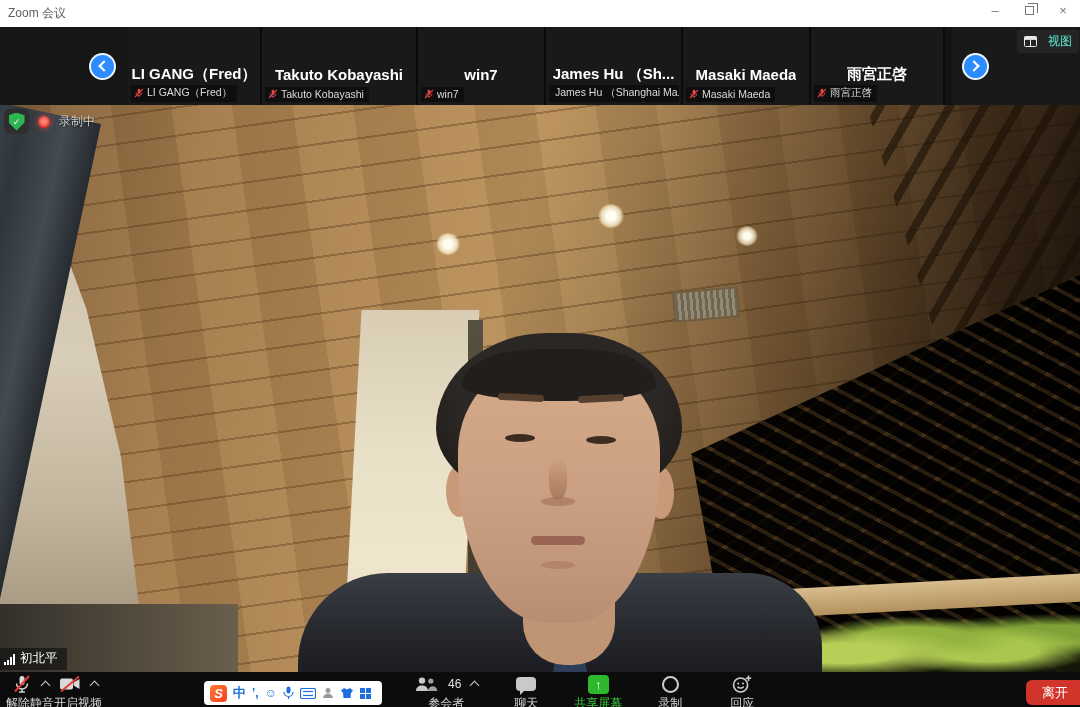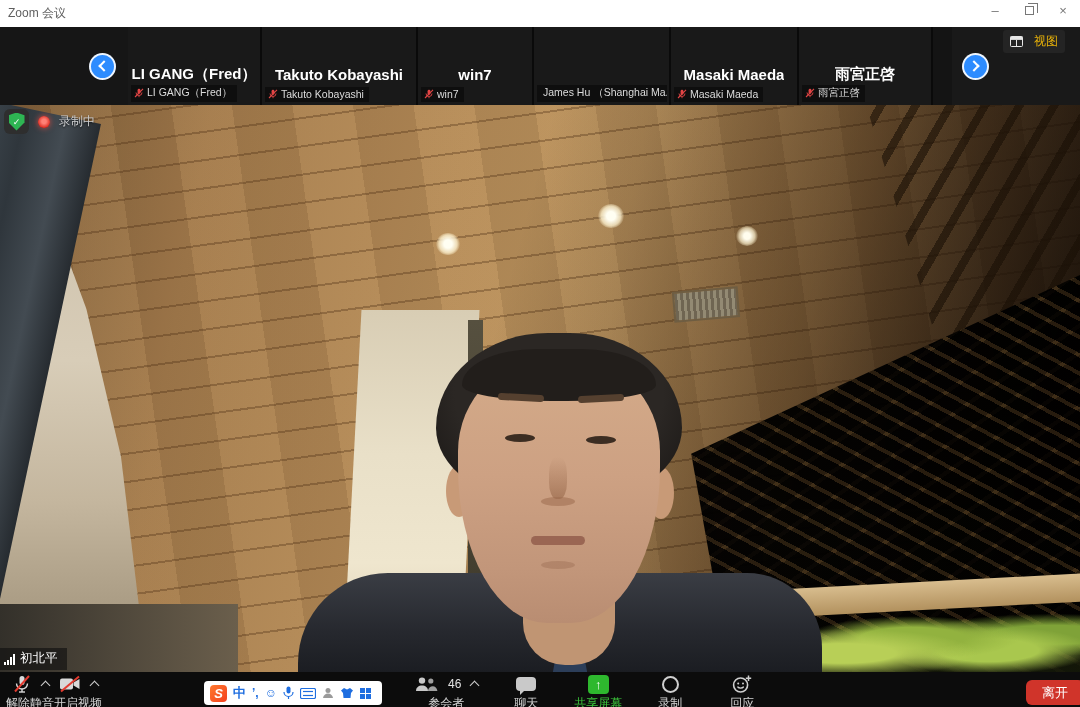--- a/index.html
+++ b/index.html
@@ -26,22 +26,22 @@
   .chev { width:8px; height:8px; border-left:2.5px solid #fff; border-bottom:2.5px solid #fff; }
   .chev.l { transform:rotate(45deg); margin-left:3px; }
   .chev.r { transform:rotate(-135deg); margin-right:3px; }
   .tiles { position:absolute; left:128px; top:0; height:100%; display:flex; }
   .tile { position:relative; height:100%; background:#191919; border-right:2px solid #0a0a0a;
           display:flex; align-items:center; justify-content:center; }
   .tile-name { color:#ffffff; font-weight:bold; font-size:15px; padding-top:16px; white-space:nowrap; overflow:hidden; }
   .tile-tag { position:absolute; left:3px; bottom:3px; background:rgba(10,10,10,.72); color:#dcdcdc;
           font-size:10.5px; padding:1px 5px 2px 3px; display:flex; align-items:center; gap:3px; white-space:nowrap;
           max-width:96%; overflow:hidden; }
-  .view-btn { position:absolute; top:3px; right:15px; background:#242424; border-radius:3px; padding:3px 7px;
-          display:flex; align-items:center; gap:11px; color:#eab308; font-size:12px; cursor:pointer; }
+  .view-btn { position:absolute; top:3px; right:1px; background:#242424; border-radius:3px; padding:3px 7px;
+          display:flex; align-items:center; gap:11px; color:#5eead4; font-size:12px; cursor:pointer; }
 
   
   .video { position:relative; width:1080px; height:567px; overflow:hidden; background:#6b4f30; }
   .layer { position:absolute; }
   .wood { inset:0;
     background:
       repeating-linear-gradient(172deg, rgba(70,40,15,0) 0 26px, rgba(70,40,15,.32) 26px 28px),
       repeating-linear-gradient(262deg, rgba(255,230,180,.05) 0 60px, rgba(0,0,0,.06) 60px 120px),
       linear-gradient(100deg,#7c5c38 0%,#a37a4b 18%,#b68c58 40%,#bd945e 55%,#a87e4c 72%,#7a5835 88%,#55381f 100%); }
   .shadow-right { inset:0;
@@ -204,33 +204,34 @@
       <span class="tile-tag">
         <svg class="mini-mic" width="10" height="10" viewBox="0 0 10 10">
             <rect x="3.6" y="0.8" width="2.8" height="5" rx="1.4" fill="#e24545"></rect>
             <path d="M2 4.5a3 3 0 0 0 6 0" stroke="#e24545" fill="none" stroke-width="0.9"></path>
             <line x1="5" y1="7.5" x2="5" y2="9.2" stroke="#e24545" stroke-width="0.9"></line>
             <line x1="1" y1="9" x2="9" y2="0.8" stroke="#e24545" stroke-width="1.1"></line>
           </svg>
         <span>Takuto Kobayashi</span>
       </span>
     </div>
-    <div class="tile" style="width:116px">
+    <div class="tile" style="width:128px">
       <span class="tile-name">win7</span>
       <span class="tile-tag">
         <svg class="mini-mic" width="10" height="10" viewBox="0 0 10 10">
             <rect x="3.6" y="0.8" width="2.8" height="5" rx="1.4" fill="#e24545"></rect>
             <path d="M2 4.5a3 3 0 0 0 6 0" stroke="#e24545" fill="none" stroke-width="0.9"></path>
             <line x1="5" y1="7.5" x2="5" y2="9.2" stroke="#e24545" stroke-width="0.9"></line>
             <line x1="1" y1="9" x2="9" y2="0.8" stroke="#e24545" stroke-width="1.1"></line>
           </svg>
         <span>win7</span>
       </span>
     </div>
     <div class="tile" style="width:137px">
+      <span class="tile-name">James Hu （Sh...</span>
       <span class="tile-tag">
         <svg class="mini-mic" width="10" height="10" viewBox="0 0 10 10">
             <rect x="3.6" y="0.8" width="2.8" height="5" rx="1.4" fill="#e24545"></rect>
             <path d="M2 4.5a3 3 0 0 0 6 0" stroke="#e24545" fill="none" stroke-width="0.9"></path>
             <line x1="5" y1="7.5" x2="5" y2="9.2" stroke="#e24545" stroke-width="0.9"></line>
             <line x1="1" y1="9" x2="9" y2="0.8" stroke="#e24545" stroke-width="1.1"></line>
           </svg>
         <span>James Hu （Shanghai Ma...</span>
       </span>
     </div>

